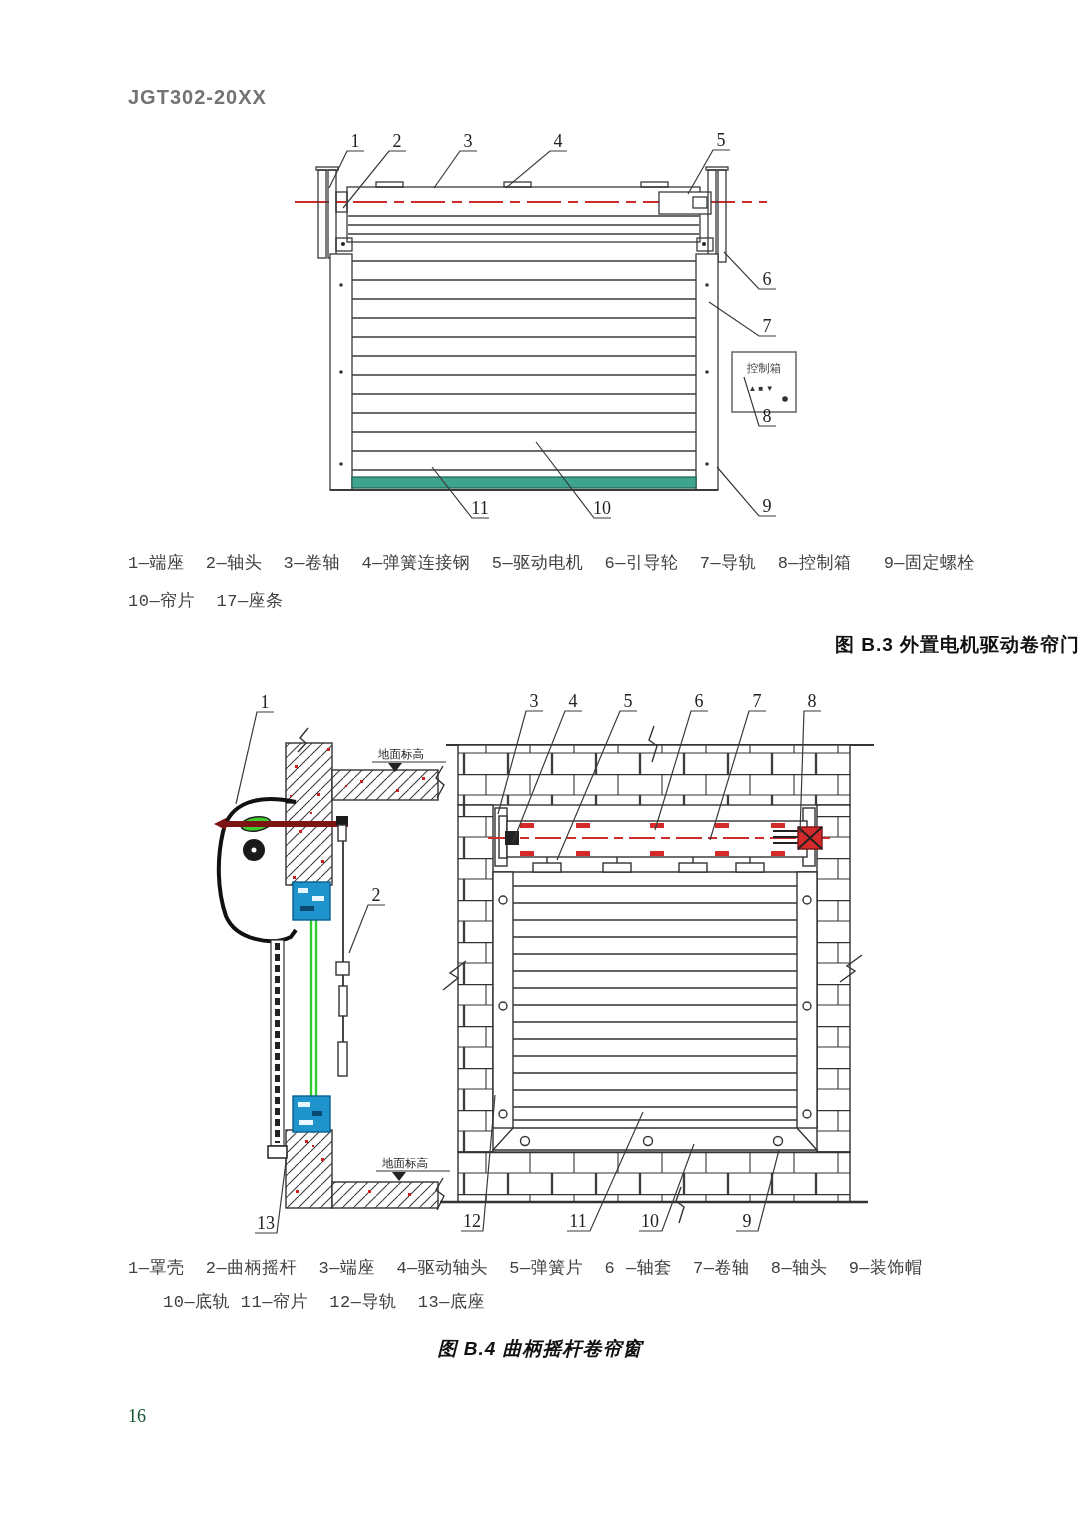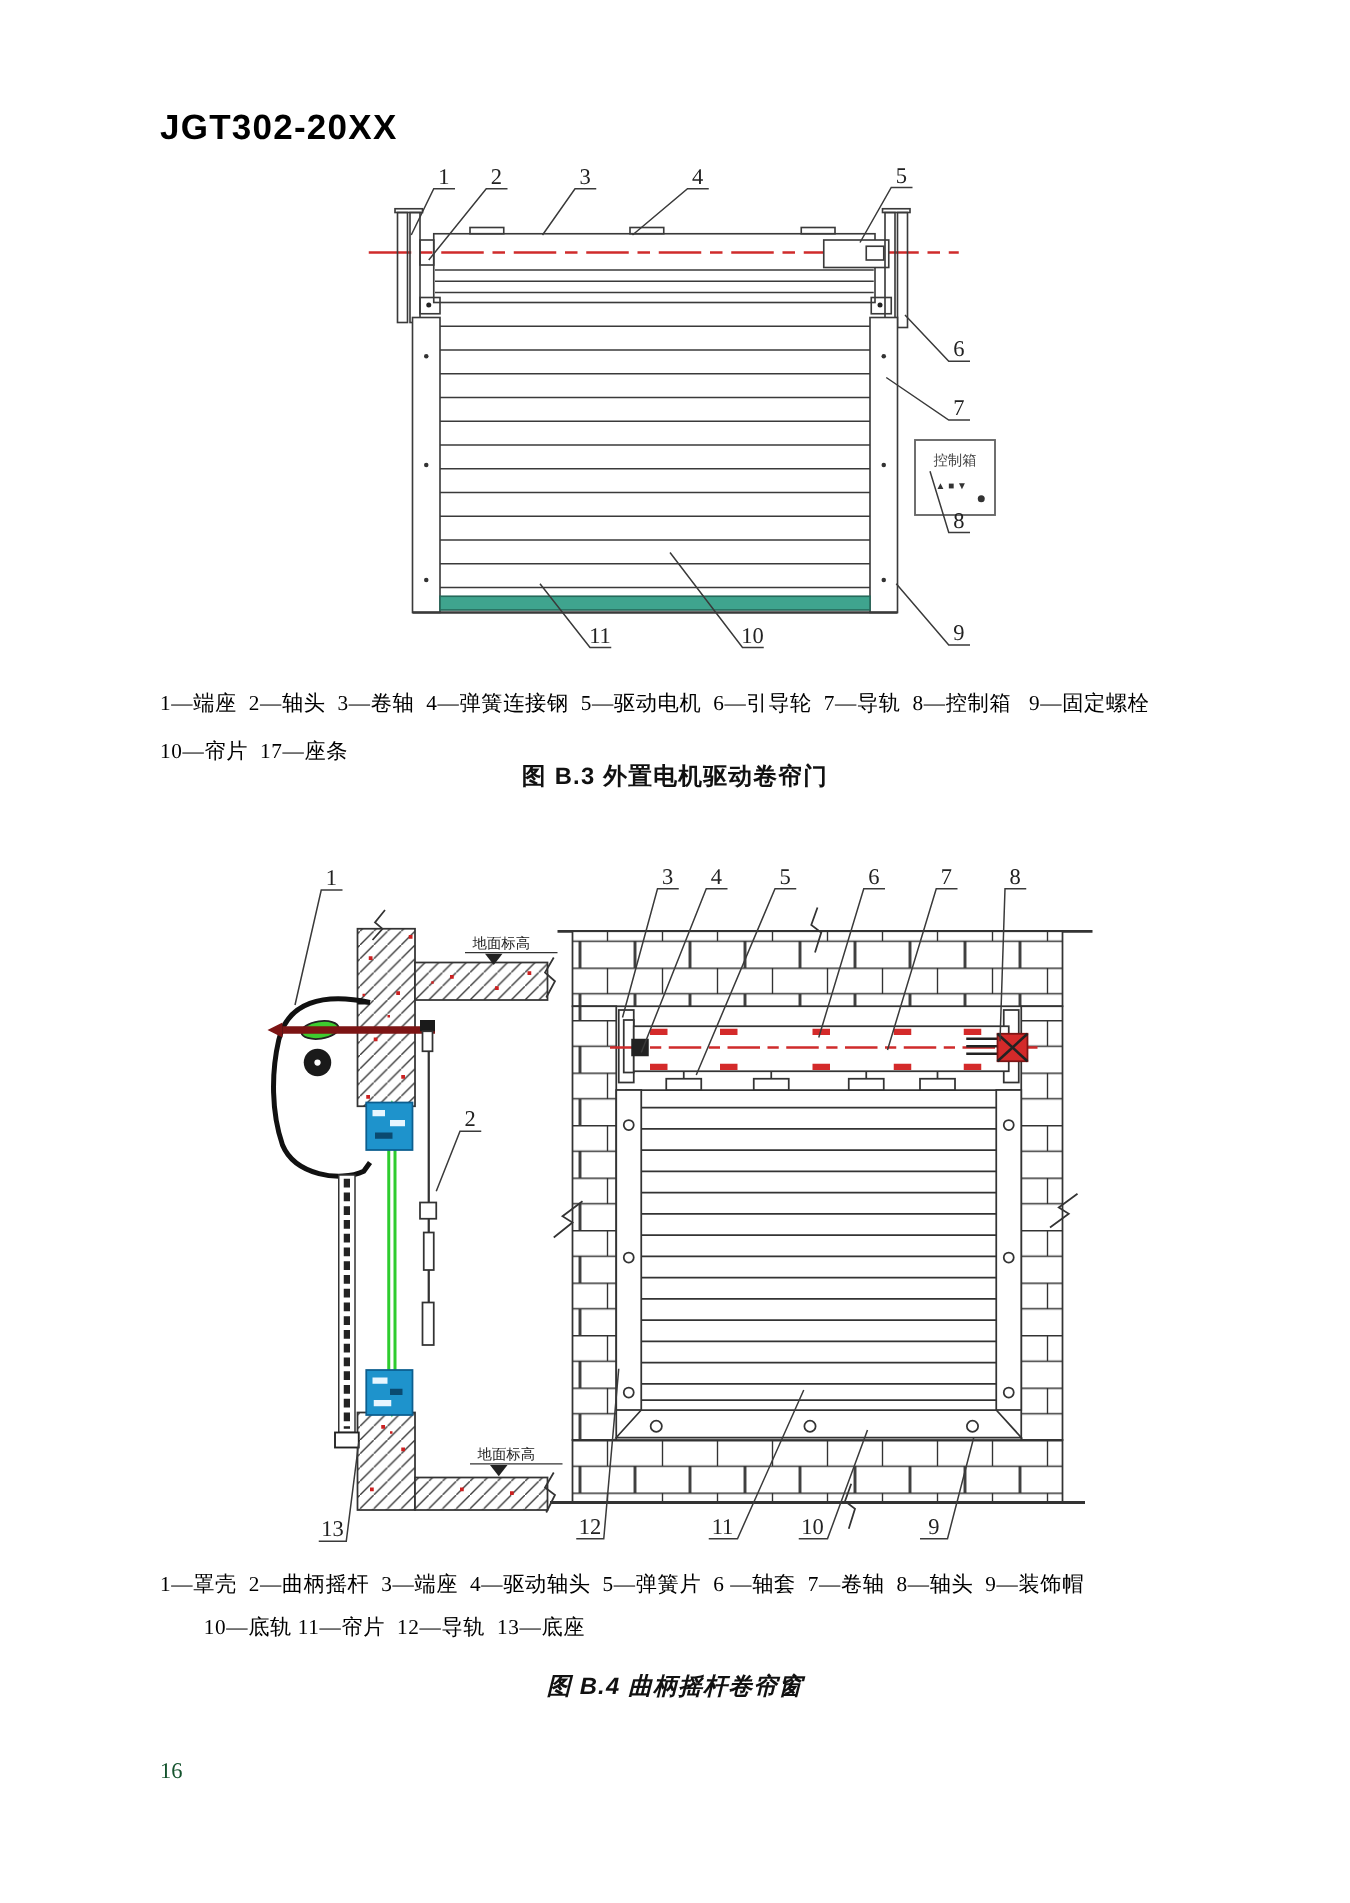--- a/index.html
+++ b/index.html
@@ -1,19 +1,19 @@
 <!DOCTYPE html>
 <html><head>
 <meta charset="utf-8">
 <style>
   html,body{margin:0;padding:0;background:#ffffff;}
   body{width:1080px;height:1522px;position:relative;font-family:"Liberation Sans",sans-serif;overflow:hidden;}
   .abs{position:absolute;}
-  .header{left:128px;top:86px;font-size:28px;font-weight:bold;color:#000000;letter-spacing:1px;}
-  .legend{left:128px;font-size:17px;color:#000000;font-family:Liberation Serif, serif;white-space:pre;letter-spacing:.5px;}
+  .header{left:128px;top:86px;font-size:20px;font-weight:bold;color:#737373;letter-spacing:1px;}
+  .legend{left:128px;font-size:17px;color:#404040;font-family:Liberation Mono, monospace;white-space:pre;letter-spacing:.5px;}
   .caption{left:0;width:1080px;text-align:center;font-size:19px;font-weight:bold;color:#111;font-family:"Liberation Sans",sans-serif;letter-spacing:1px;}
   .pagenum{left:128px;top:1406px;font-size:18px;color:#14532d;font-family:"Liberation Serif",serif;}
   svg{position:absolute;}
   svg text{font-family:"Liberation Serif",serif;}
   .cjk{font-family:"Liberation Sans",sans-serif;}
 </style>
 </head>
 <body>
 
 <div class="abs header">JGT302-20XX</div>
@@ -137,21 +137,21 @@
       </g>
     <g>
         <polyline points="152,337 192,388 209,388"></polyline>
         <text x="200" y="384" text-anchor="middle" fill="#222" stroke="none">11</text>
       </g>
   </g>
 </svg>
 
 <div class="abs legend" style="top:551px;">1—端座  2—轴头  3—卷轴  4—弹簧连接钢  5—驱动电机  6—引导轮  7—导轨  8—控制箱   9—固定螺栓</div>
 <div class="abs legend" style="top:589px;">10—帘片  17—座条</div>
-<div class="abs caption" style="top:608px;">图 B.3  外置电机驱动卷帘门</div>
+<div class="abs caption" style="top:632px;text-align:right;">图 B.3  外置电机驱动卷帘门</div>
 
 <svg style="left:200px;top:690px;" width="690" height="560" viewBox="0 0 690 560">
   <defs>
     <pattern id="hatch" width="11" height="11" patternUnits="userSpaceOnUse">
       <rect width="11" height="11" fill="#fff"></rect>
       <line x1="0" y1="11" x2="11" y2="0" stroke="#3a3a3a" stroke-width="1.1"></line>
     </pattern>
     <pattern id="brick" width="44" height="42" patternUnits="userSpaceOnUse">
       <rect width="44" height="42" fill="#fff"></rect>
       <line x1="0" y1="0.6" x2="44" y2="0.6" stroke="#333" stroke-width="1.1"></line>

